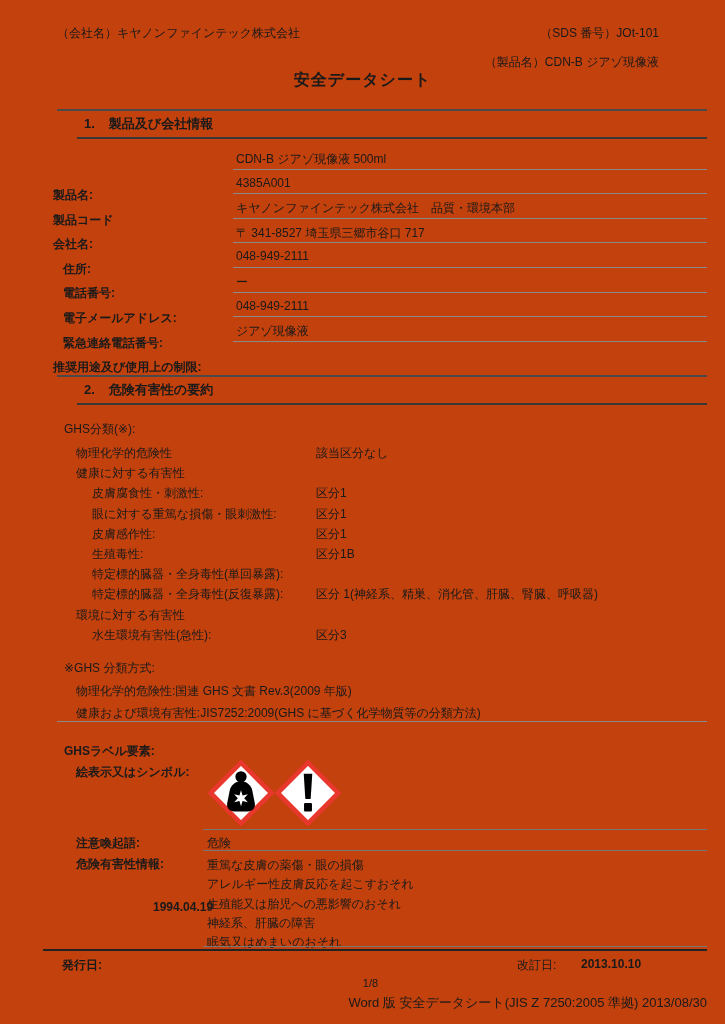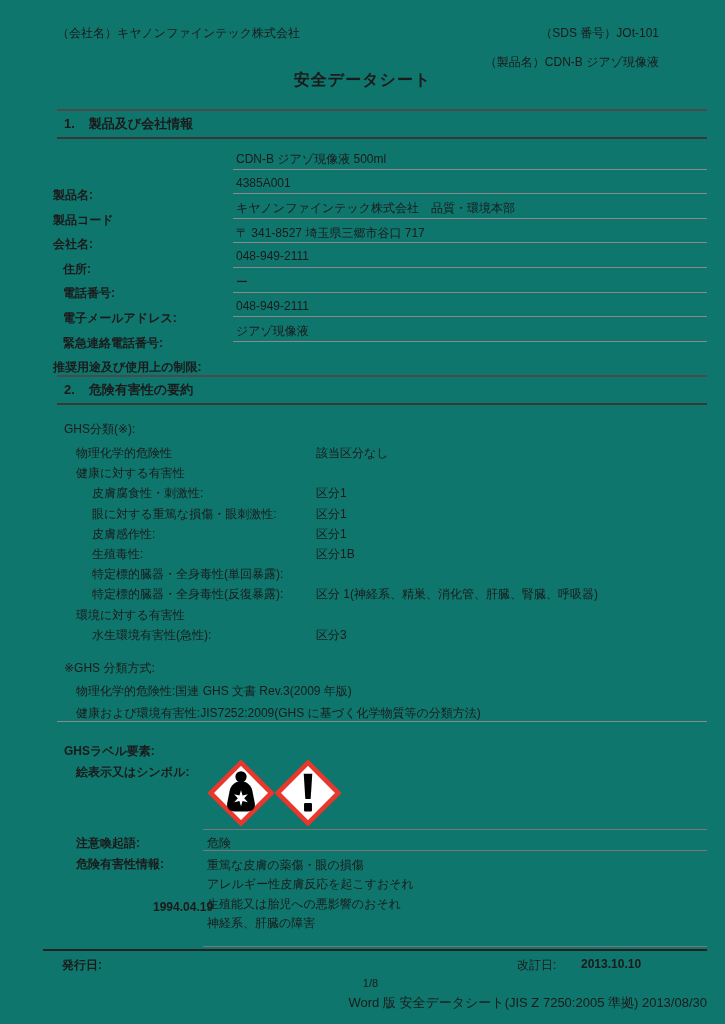--- a/index.html
+++ b/index.html
@@ -1,34 +1,34 @@
 <!DOCTYPE html>
 <html><head>
 <meta charset="utf-8">
 <style>
   html,body { margin:0; padding:0; background:#fff; }
   .page {
-    position:relative; width:725px; height:1024px; background:#0f766e;
+    position:relative; width:725px; height:1024px; background:#c2410c;
     font-family:"Liberation Sans","DejaVu Sans",sans-serif;
     font-size:12px; color:#1a1a1a; overflow:hidden;
   }
 
   
   .hdr-company { position:absolute; left:57px; top:25px; }
   .hdr-sds     { position:absolute; right:66px; top:25px; }
   .hdr-product { position:absolute; right:66px; top:54px; }
   .doc-title   { position:absolute; left:0; right:0; top:70px; text-align:center;
                  font-size:16px; font-weight:bold; letter-spacing:1px; }
 
   
   .sec-head { position:absolute; left:57px; width:650px; border-top:2px solid #4a4a4a; }
   .sec1-head { top:109px; }
   .sec2-head { top:375px; }
   .sec-head-inner { border-bottom:2.5px solid #383838; font-weight:bold; font-size:13px;
-                    padding:4px 0 4px 7px; }
+                    padding:4px 0 4px 7px;margin-left:20px; }
   .sec-num { margin-right:14px; }
 
   
   .s1-rows { position:absolute; left:0; top:147px; width:707px; }
   .f-row { position:relative; height:24.6px; }
   .f-label { position:absolute; left:53px; top:4px; font-weight:bold; white-space:nowrap;margin-top:36px; }
   .f-row.ind .f-label { left:63px; }
   .f-value { position:absolute; left:236px; top:4px; white-space:nowrap; }
   .f-line { position:absolute; left:233px; right:0; bottom:2px; border-bottom:1px solid #8a8a8a; }
 
@@ -204,20 +204,21 @@
   <div class="signal-label">注意喚起語:</div>
   <div class="signal-value">危険</div>
   <div class="rule-b"></div>
 
   <div class="hazard-label">危険有害性情報:</div>
   <div class="hazard-lines">
     <div>重篤な皮膚の薬傷・眼の損傷</div>
     <div>アレルギー性皮膚反応を起こすおそれ</div>
     <div>生殖能又は胎児への悪影響のおそれ</div>
     <div>神経系、肝臓の障害</div>
+    <div>眠気又はめまいのおそれ</div>
   </div>
   <div class="rule-c"></div>
 
   <div class="foot-rule"></div>
   <div class="issue-label">発行日:</div>
   <div class="issue-date">1994.04.19</div>
   <div class="revision-label">改訂日:</div>
   <div class="revision-date">2013.10.10</div>
   <div class="page-num">1/8</div>
   <div class="foot-note">Word 版 安全データシート(JIS Z 7250:2005 準拠)  2013/08/30</div>

